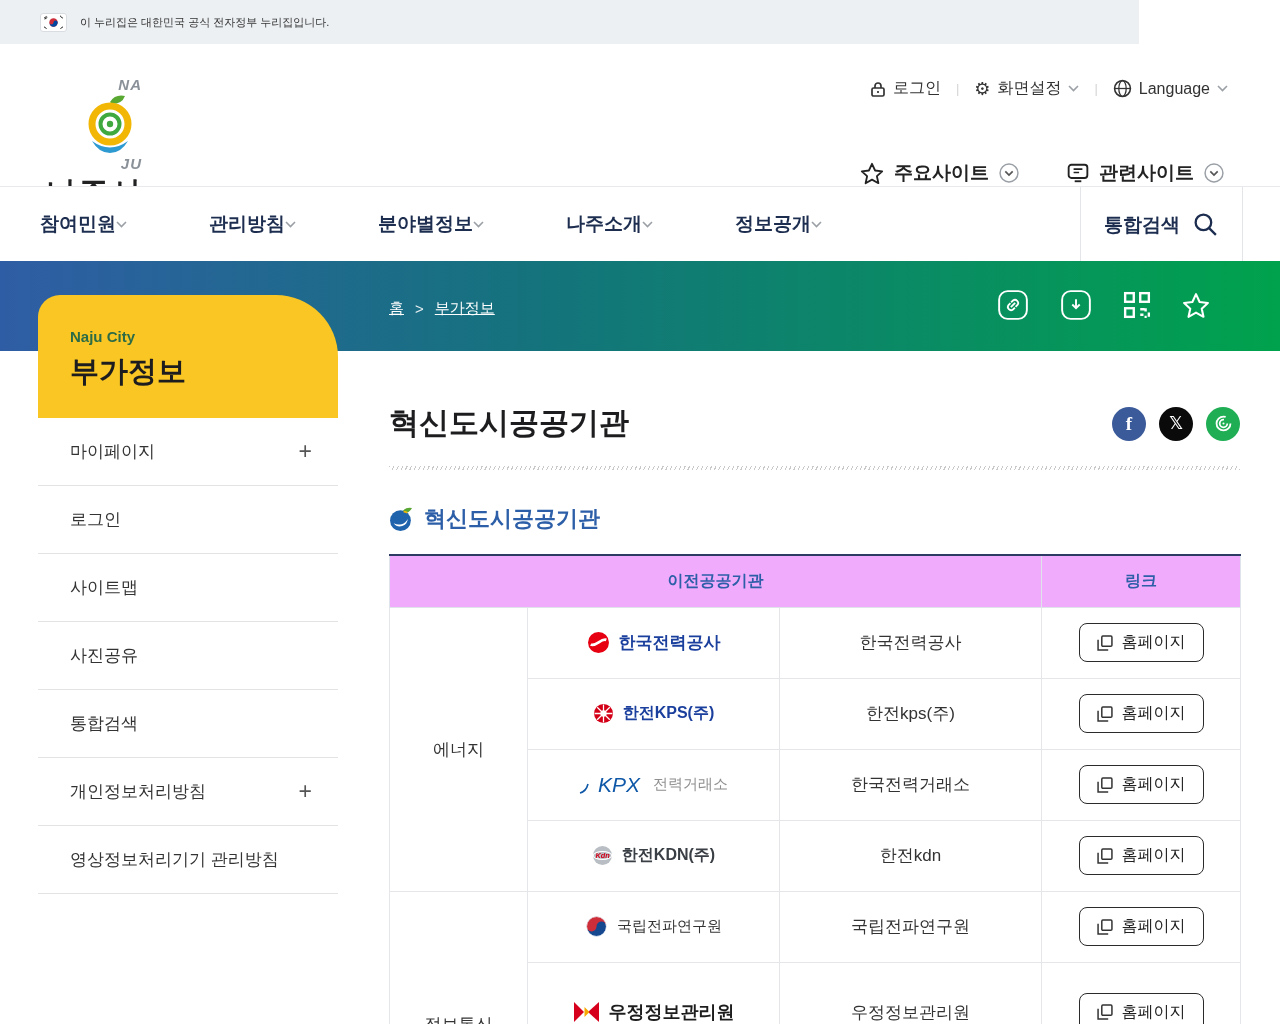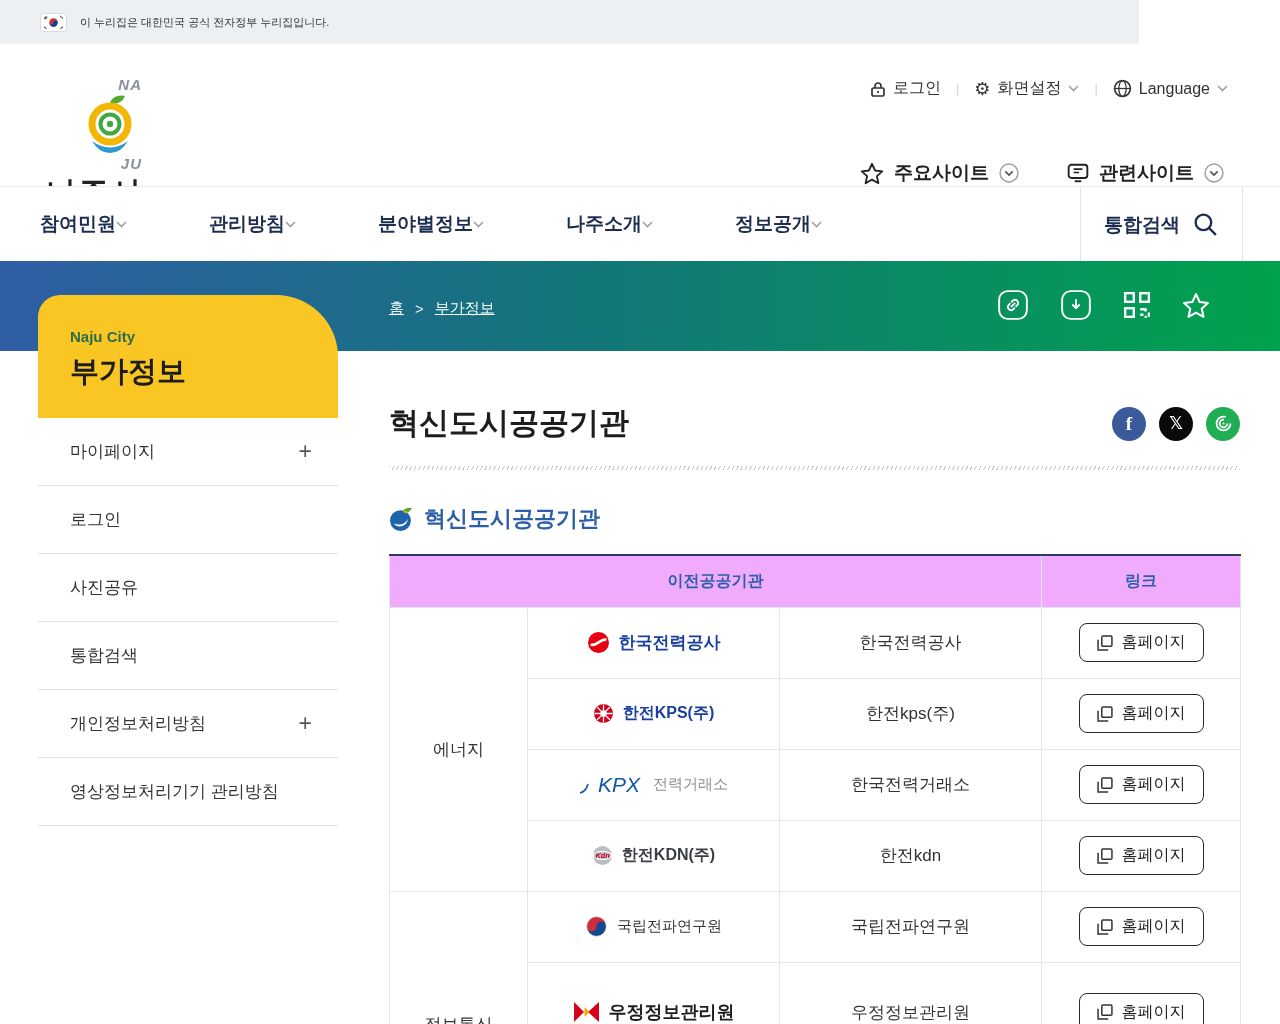--- a/index.html
+++ b/index.html
@@ -280,20 +280,23 @@
   </div>
   <div class="side-list">
       <div class="side-item">
         <span>마이페이지</span>
         <span class="plus">+</span>
       </div>
       <div class="side-item">
         <span>로그인</span>
       </div>
       <div class="side-item">
+        <span>사이트맵</span>
+      </div>
+      <div class="side-item">
         <span>사진공유</span>
       </div>
       <div class="side-item">
         <span>통합검색</span>
       </div>
       <div class="side-item">
         <span>개인정보처리방침</span>
         <span class="plus">+</span>
       </div>
       <div class="side-item">

